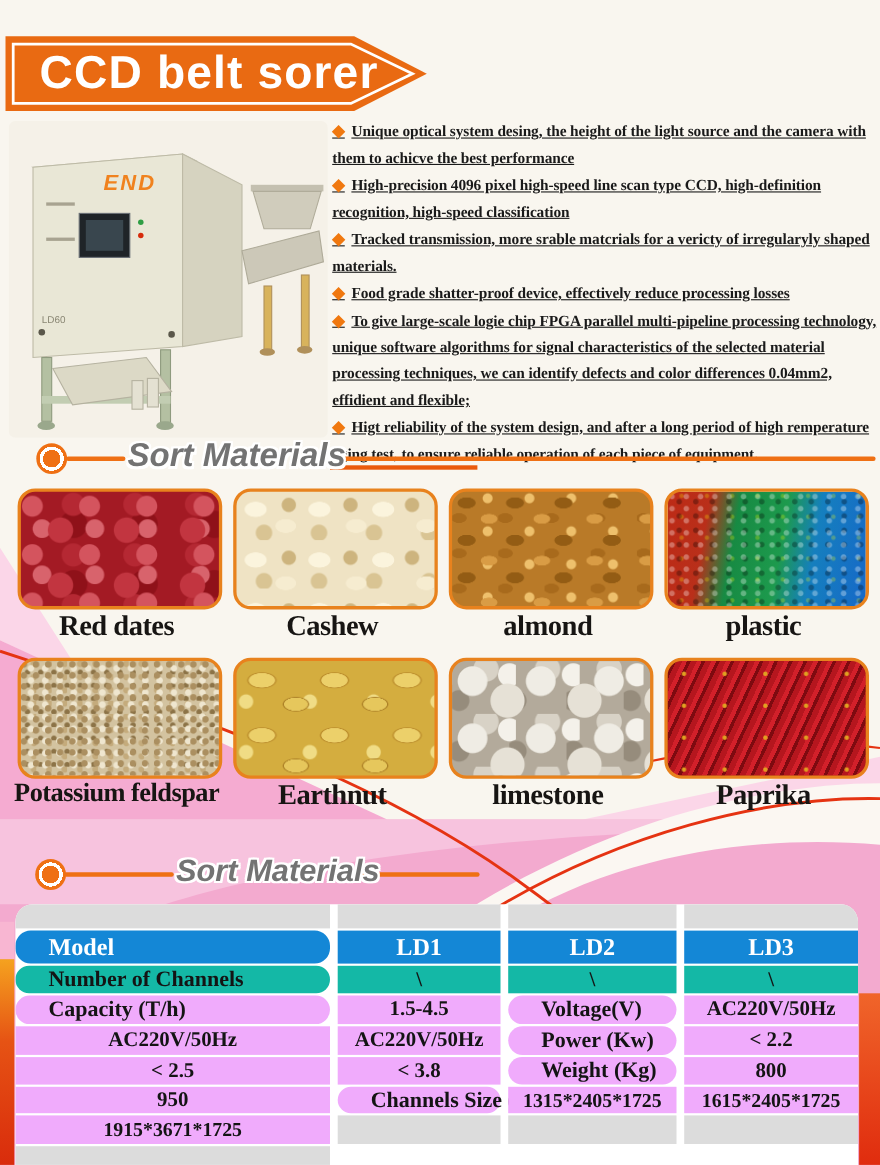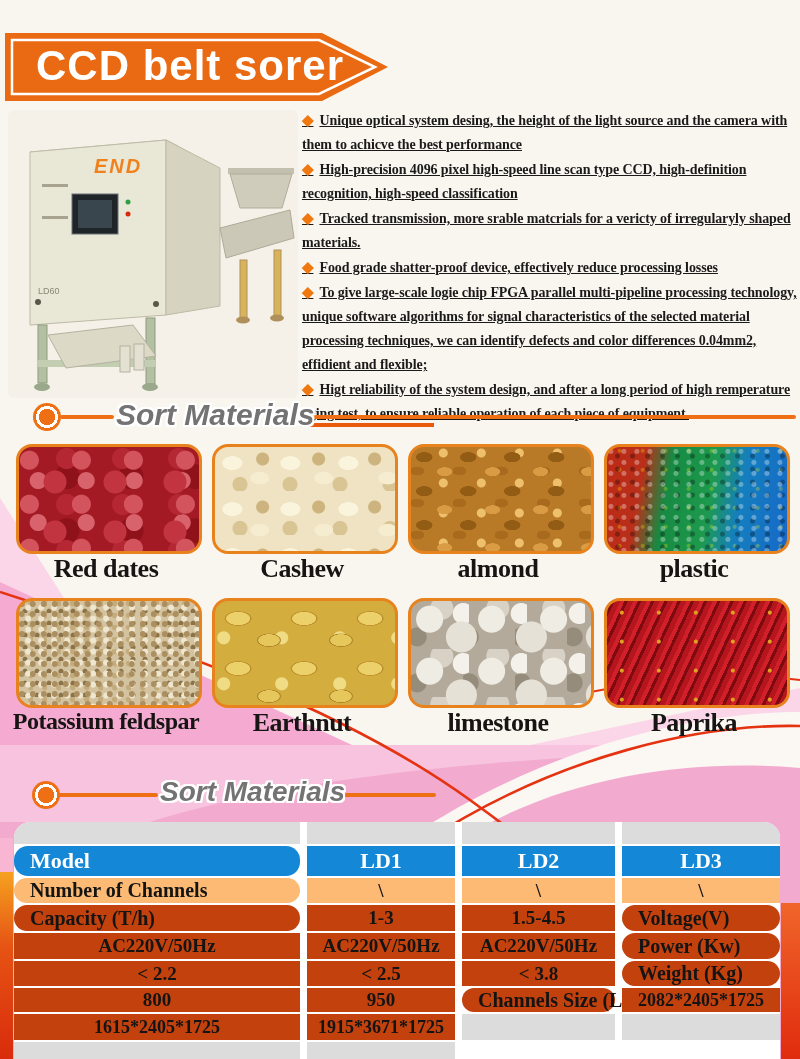--- a/index.html
+++ b/index.html
@@ -94,26 +94,26 @@
   .tex-paprika{background-color:#9c0f14;background-image:
     radial-gradient(circle at 40% 40%, #e0a020 0 1.5px, rgba(0,0,0,0) 2.5px),
     repeating-linear-gradient(115deg, #d2202a 0 4px, #7e0a10 4px 7px, #b5161e 7px 12px);
     background-size:37px 29px,100% 100%;}
 
   
   .ptable{position:absolute;left:14px;top:822px;width:766px;height:237px;z-index:2;
       background:#fff;border-radius:16px 16px 0 0;overflow:hidden;
       display:grid;grid-template-columns:286px 148px 153px 158px;
       grid-template-rows:22px 30px 25px 26px 26px 25px 24px 26px 1fr;gap:2px 7px;}
-  .cell{display:flex;align-items:center;justify-content:center;background:#c2410c;
+  .cell{display:flex;align-items:center;justify-content:center;background:#f0abfc;
       font-weight:bold;font-size:19px;color:#141414;white-space:nowrap;}
-  .cell.lab{justify-content:flex-start;padding-left:16px;font-size:20px;border-radius:14px;}
+  .cell.lab{justify-content:flex-start;padding-left:30px;font-size:20px;border-radius:14px;}
   .cell.sp{background:#dcdcdc;}
   .cell.th{background:#1487d6;color:#fff;font-size:22px;}
-  .cell.blu{background:#fdba74;}
+  .cell.blu{background:#14b8a6;}
 </style>
 </head>
 <body>
 
 <div id="page">
 
   <svg id="bg" width="800" height="1059" viewBox="0 0 800 1059">
     <rect width="800" height="1059" fill="#f9f6ef"></rect>
     <path d="M0,498 L0,582 L340,745 L158,745 Z" fill="#fbd6e8"></path>
     <path d="M0,582 L0,745 L352,745 Z" fill="#f5abd1"></path>
@@ -220,39 +220,38 @@
     <div class="cell th">LD1</div>
     <div class="cell th">LD2</div>
     <div class="cell th">LD3</div>
 
     <div class="cell blu lab">Number of Channels</div>
     <div class="cell blu">\</div>
     <div class="cell blu">\</div>
     <div class="cell blu">\</div>
 
     <div class="cell lab">Capacity (T/h)</div>
-    <div class="cell">1-3</div>
     <div class="cell">1.5-4.5</div>
 
     <div class="cell lab">Voltage(V)</div>
     <div class="cell">AC220V/50Hz</div>
     <div class="cell">AC220V/50Hz</div>
     <div class="cell">AC220V/50Hz</div>
 
     <div class="cell lab">Power (Kw)</div>
     <div class="cell">&lt; 2.2</div>
     <div class="cell">&lt; 2.5</div>
     <div class="cell">&lt; 3.8</div>
 
     <div class="cell lab">Weight (Kg)</div>
     <div class="cell">800</div>
     <div class="cell">950</div>
 
     <div class="cell lab">Channels Size (L*W*H/mm)</div>
-    <div class="cell" style="font-size:18px;">2082*2405*1725</div>
+    <div class="cell" style="font-size:18px;">1315*2405*1725</div>
     <div class="cell" style="font-size:18px;">1615*2405*1725</div>
     <div class="cell" style="font-size:18px;">1915*3671*1725</div>
 
     <div class="cell sp"></div>
     <div class="cell sp"></div>
     <div class="cell sp"></div>
     <div class="cell sp"></div>
   </div>
 
 </div>

